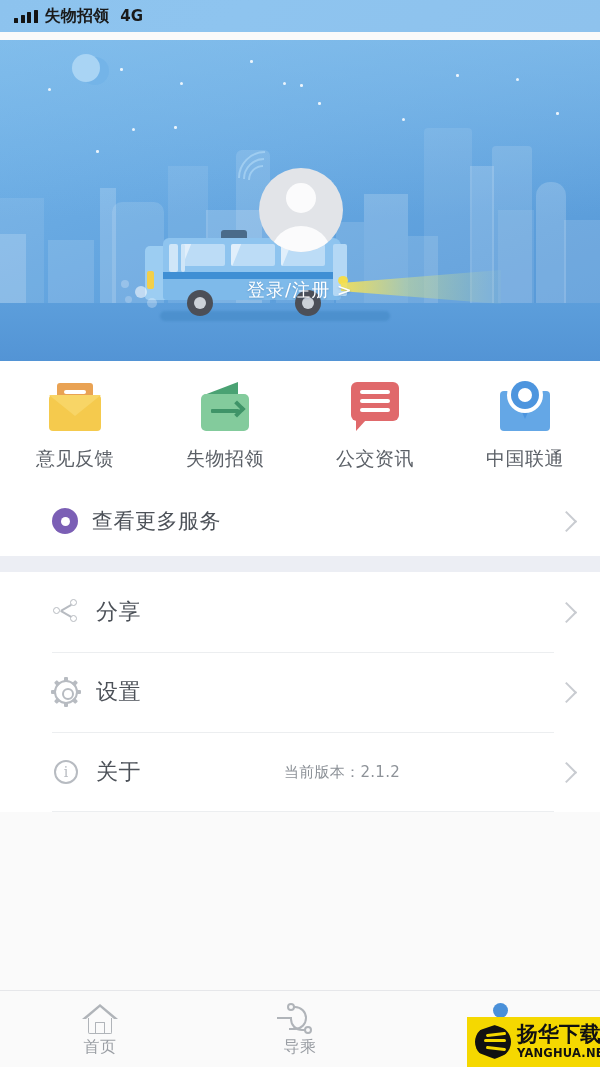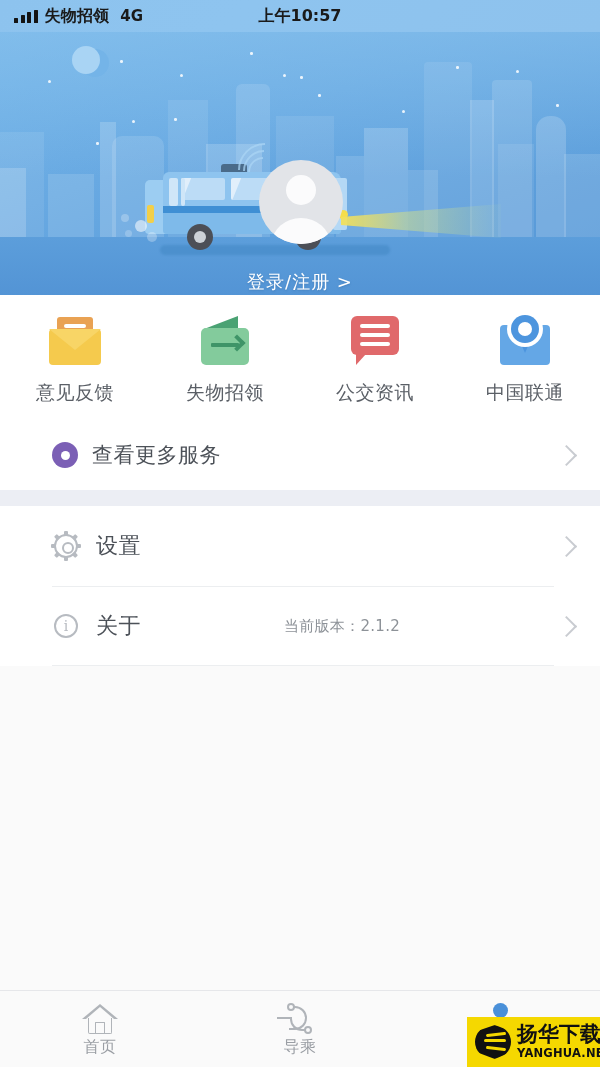--- a/index.html
+++ b/index.html
@@ -36,22 +36,23 @@
     position:relative; padding:1.6px;
   }
   .battery::after {
     content:""; position:absolute; right:-4px; top:4px; width:2.4px; height:6px;
     background:#1a1a1a; border-radius:0 1.5px 1.5px 0;
   }
   .battery span { display:block; height:100%; width:88%; background:#141414; border-radius:1.5px; }
 
   
   .header {
-    position:relative; height:263px; width:100%; overflow:hidden;
+    position:relative; height:321px; width:100%; overflow:hidden;
     background:linear-gradient(160deg,#73b4e8 0%,#68a9e2 38%,#5c9edb 72%,#5596d6 100%);
+    margin-top:8px;
   }
   .sky-grad {
     position:absolute; inset:0;
     background:linear-gradient(180deg,rgba(140,196,238,.55) 0%,rgba(110,175,227,0) 55%);
   }
   .moon {
     position:absolute; left:72px; top:14px; width:28px; height:28px;
     border-radius:50%; background:#a9d4f4;
     box-shadow:9px 3px 0 0 #74b4e8;
   }
@@ -424,23 +425,20 @@
   <div class="statusbar">
     <div class="sb-left">
       <span class="bars">
           <i></i>
           <i></i>
           <i></i>
           <i></i>
         </span>
       <span class="sb-text">失物招领</span>
       <span class="sb-4g">4G</span>
-    </div>
-    <div class="sb-center">
-      <span class="sb-time">上午10:57</span>
     </div>
   </div>
 
   <div class="header">
     <div class="sky-grad"></div>
     <div class="moon"></div>
 
     <span class="star" style="left:48px;top:48px;width:3px;height:3px;"></span>
     <span class="star" style="left:120px;top:28px;width:2.5px;height:2.5px;"></span>
     <span class="star" style="left:132px;top:88px;width:3px;height:3px;"></span>
@@ -573,20 +571,32 @@
         <i></i>
       </span>
     <span class="more-label">查看更多服务</span>
     <span class="chev"></span>
   </div>
 
   <div class="gap"></div>
 
   <div class="list">
 
+    <div class="row">
+      <span class="row-ico">
+        <span class="sh-line l1"></span>
+          <span class="sh-line l2"></span>
+        <span class="sh-dot a"></span>
+          <span class="sh-dot b"></span>
+          <span class="sh-dot c"></span>
+      </span>
+      <span class="row-label">分享</span>
+      <span class="row-meta"></span>
+      <span class="chev"></span>
+    </div>
 
     <div class="row">
       <span class="row-ico">
         <span class="gear"></span>
         <span class="gtooth" style="transform:rotate(0deg);">
             <i></i>
             <i></i>
           </span>
         <span class="gtooth" style="transform:rotate(45deg);">
             <i></i>

